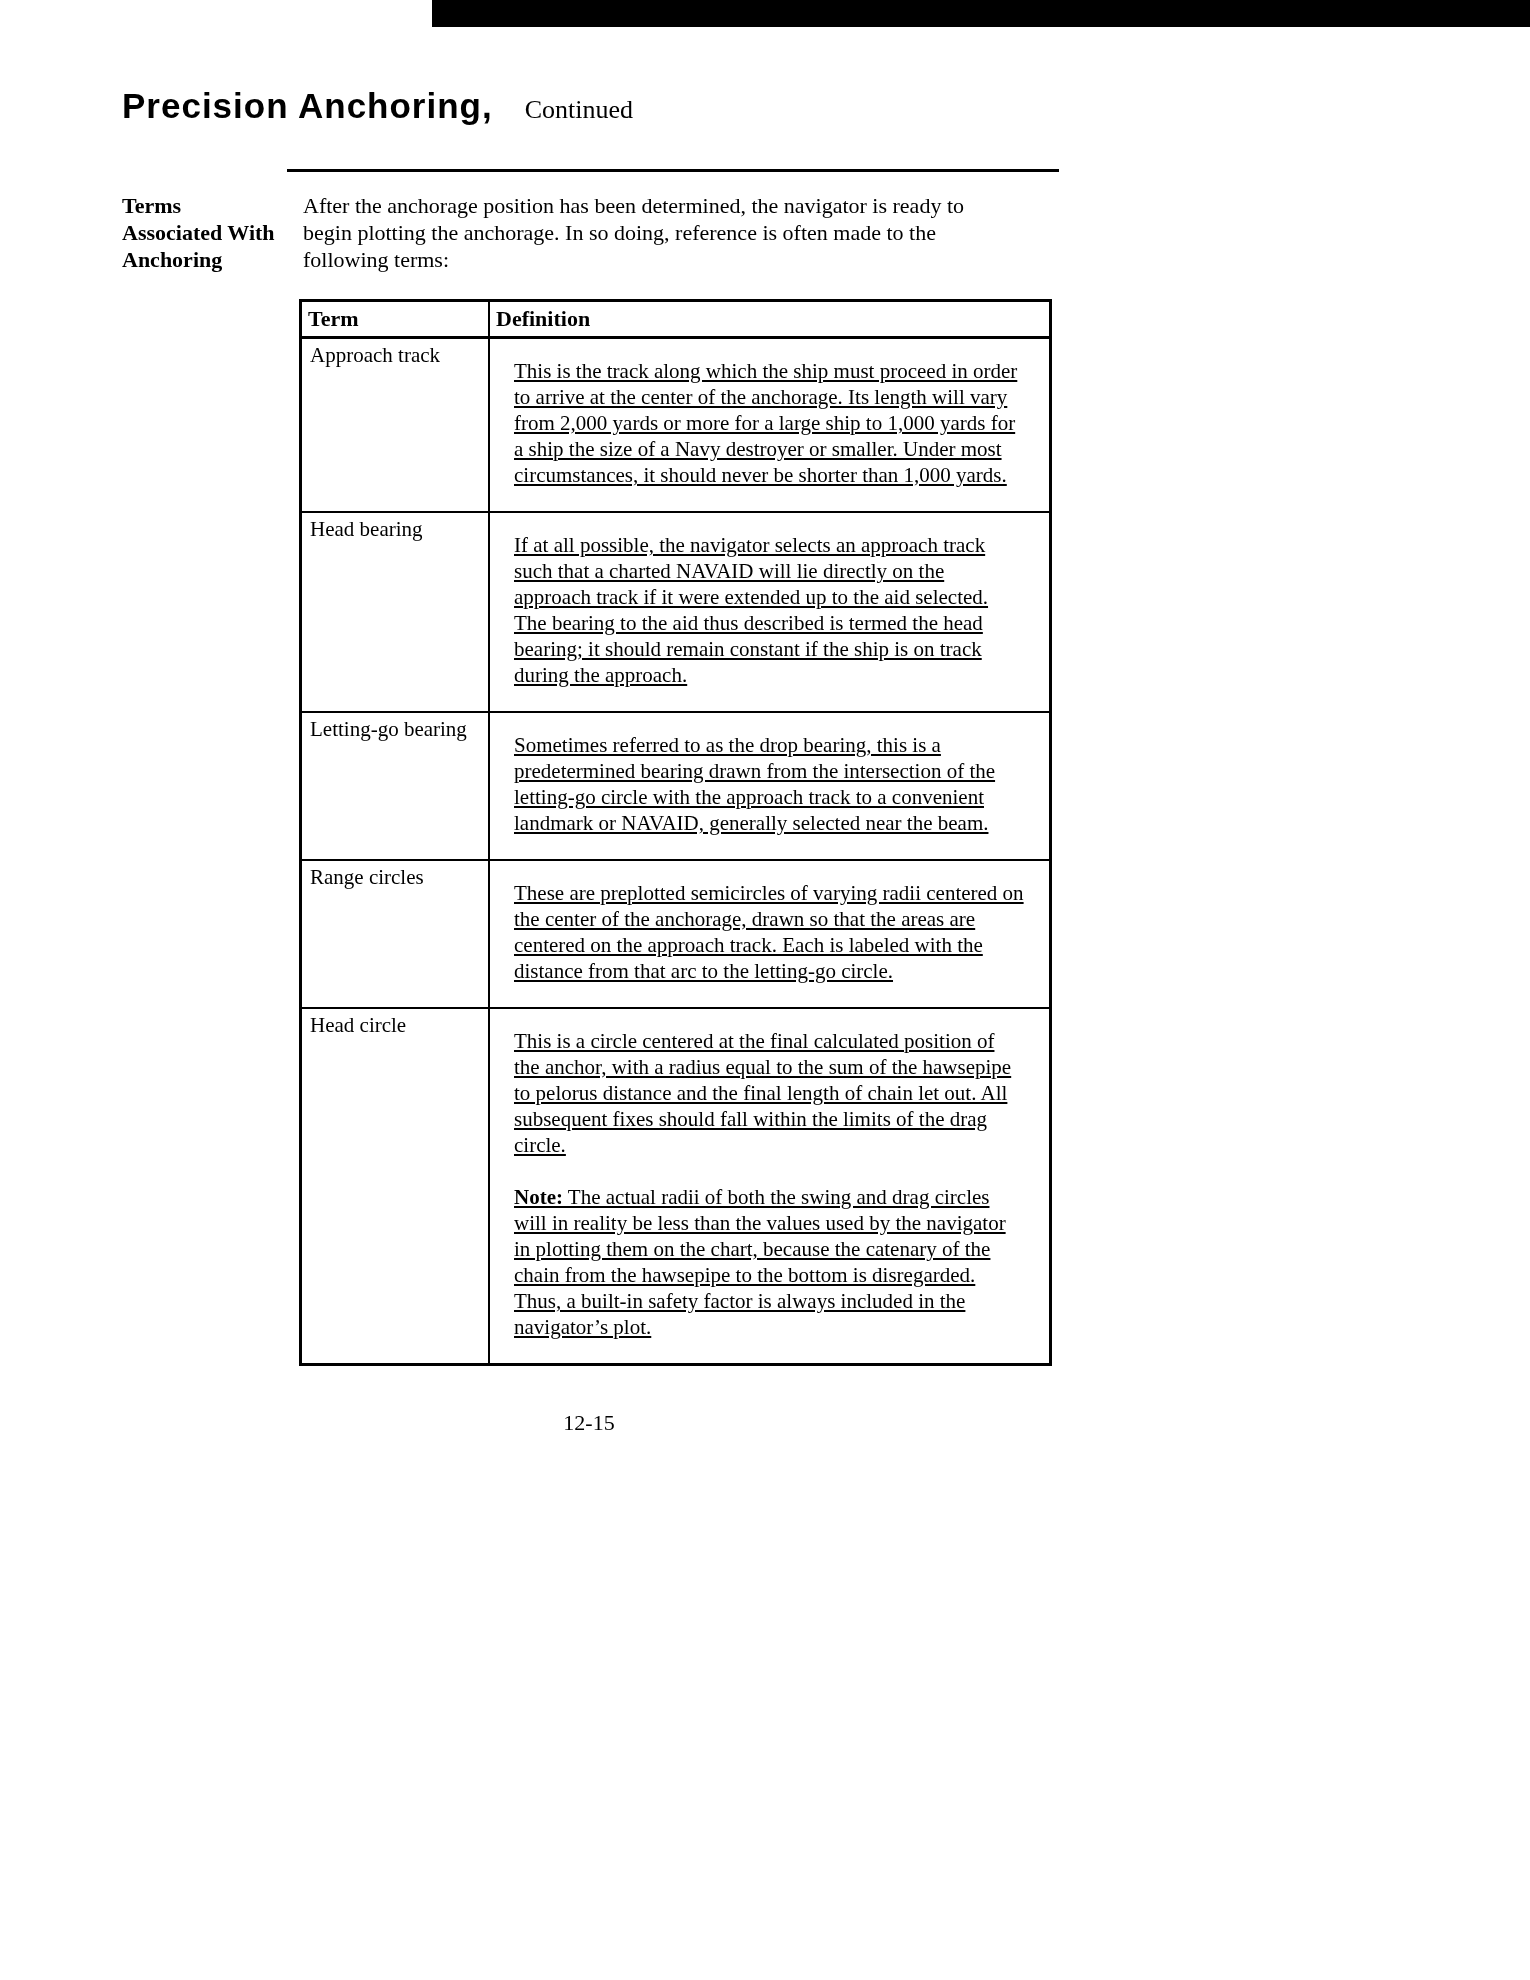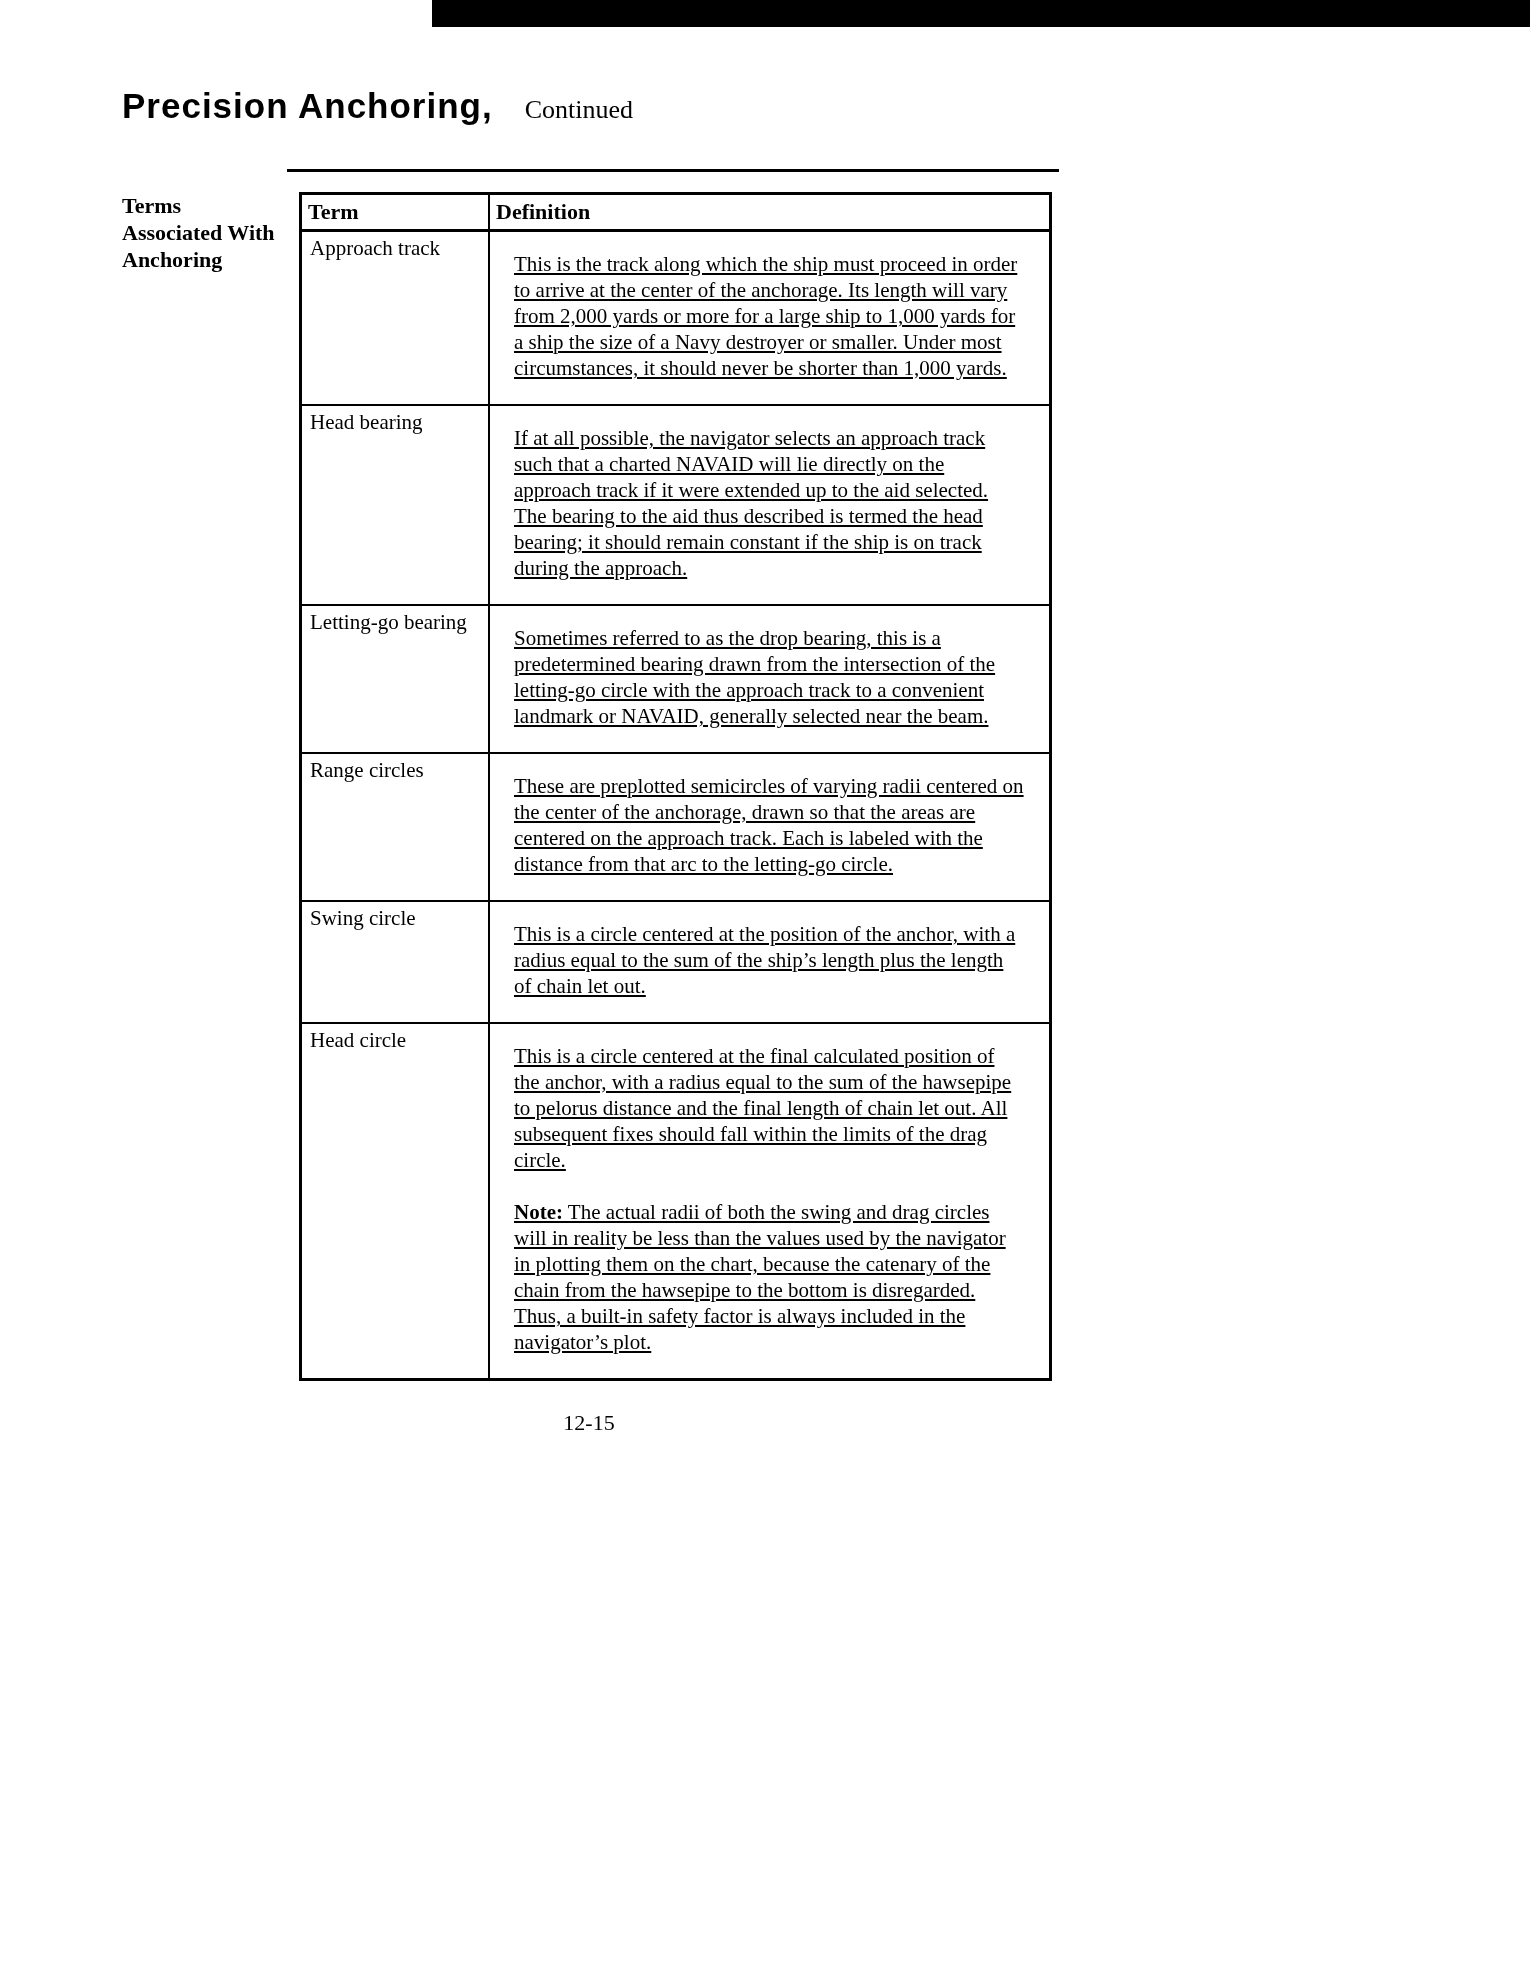--- a/index.html
+++ b/index.html
@@ -115,20 +115,21 @@
 
 <div class="rule"></div>
 
 <div class="side-label">
   <div>Terms</div>
   <div>Associated With</div>
   <div>Anchoring</div>
 </div>
 
 <div class="main">
+  <p class="intro">After the anchorage position has been determined, the navigator is ready to begin plotting the anchorage. In so doing, reference is often made to the following terms:</p>
 
   <table class="terms">
     <thead>
       <tr>
         <th class="term-col">Term</th>
         <th class="def-col">Definition</th>
       </tr>
     </thead>
     <tbody id="table-body">
         <tr>
@@ -149,26 +150,20 @@
             <p>Sometimes referred to as the drop bearing, this is a predetermined bearing drawn from the intersection of the letting-go circle with the approach track to a convenient landmark or NAVAID, generally selected near the beam.</p>
           </td>
         </tr>
         <tr>
           <td class="term-cell">Range circles</td>
           <td class="def-cell">
             <p>These are preplotted semicircles of varying radii centered on the center of the anchorage, drawn so that the areas are centered on the approach track. Each is labeled with the distance from that arc to the letting-go circle.</p>
           </td>
         </tr>
         <tr>
-          <td class="term-cell">Swing circle</td>
-          <td class="def-cell">
-            <p>This is a circle centered at the position of the anchor, with a radius equal to the sum of the ship’s length plus the length of chain let out.</p>
-          </td>
-        </tr>
-        <tr>
           <td class="term-cell">Head circle</td>
           <td class="def-cell">
             <p>This is a circle centered at the final calculated position of the anchor, with a radius equal to the sum of the hawsepipe to pelorus distance and the final length of chain let out. All subsequent fixes should fall within the limits of the drag circle.</p>
             <p class="note"><span class="note-label">Note:</span> The actual radii of both the swing and drag circles will in reality be less than the values used by the navigator in plotting them on the chart, because the catenary of the chain from the hawsepipe to the bottom is disregarded. Thus, a built-in safety factor is always included in the navigator’s plot.</p>
           </td>
         </tr>
       </tbody>
   </table>
 </div>
 

